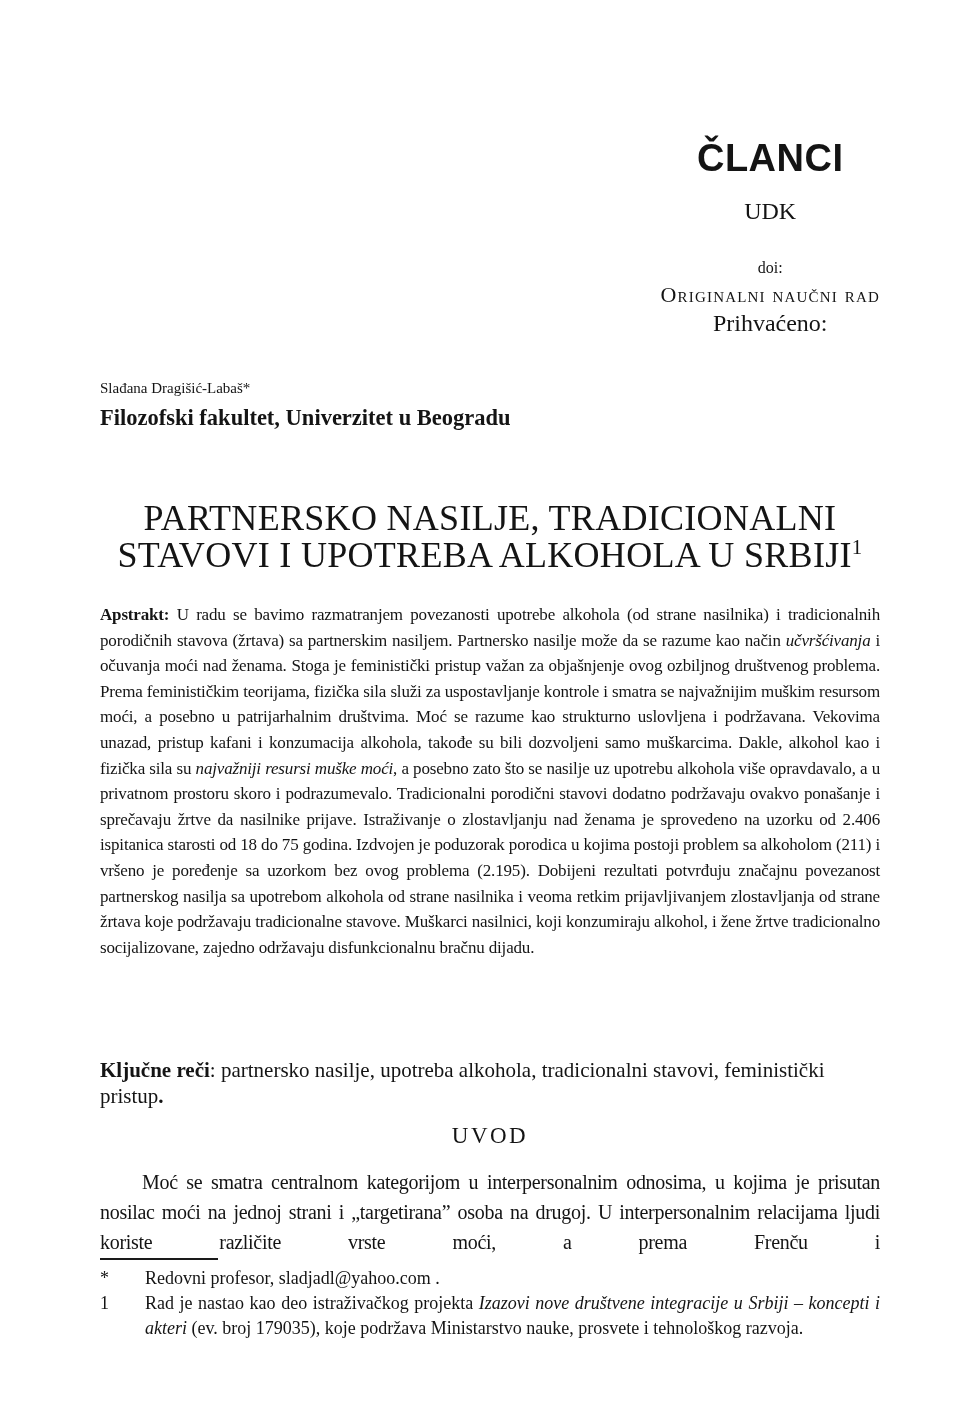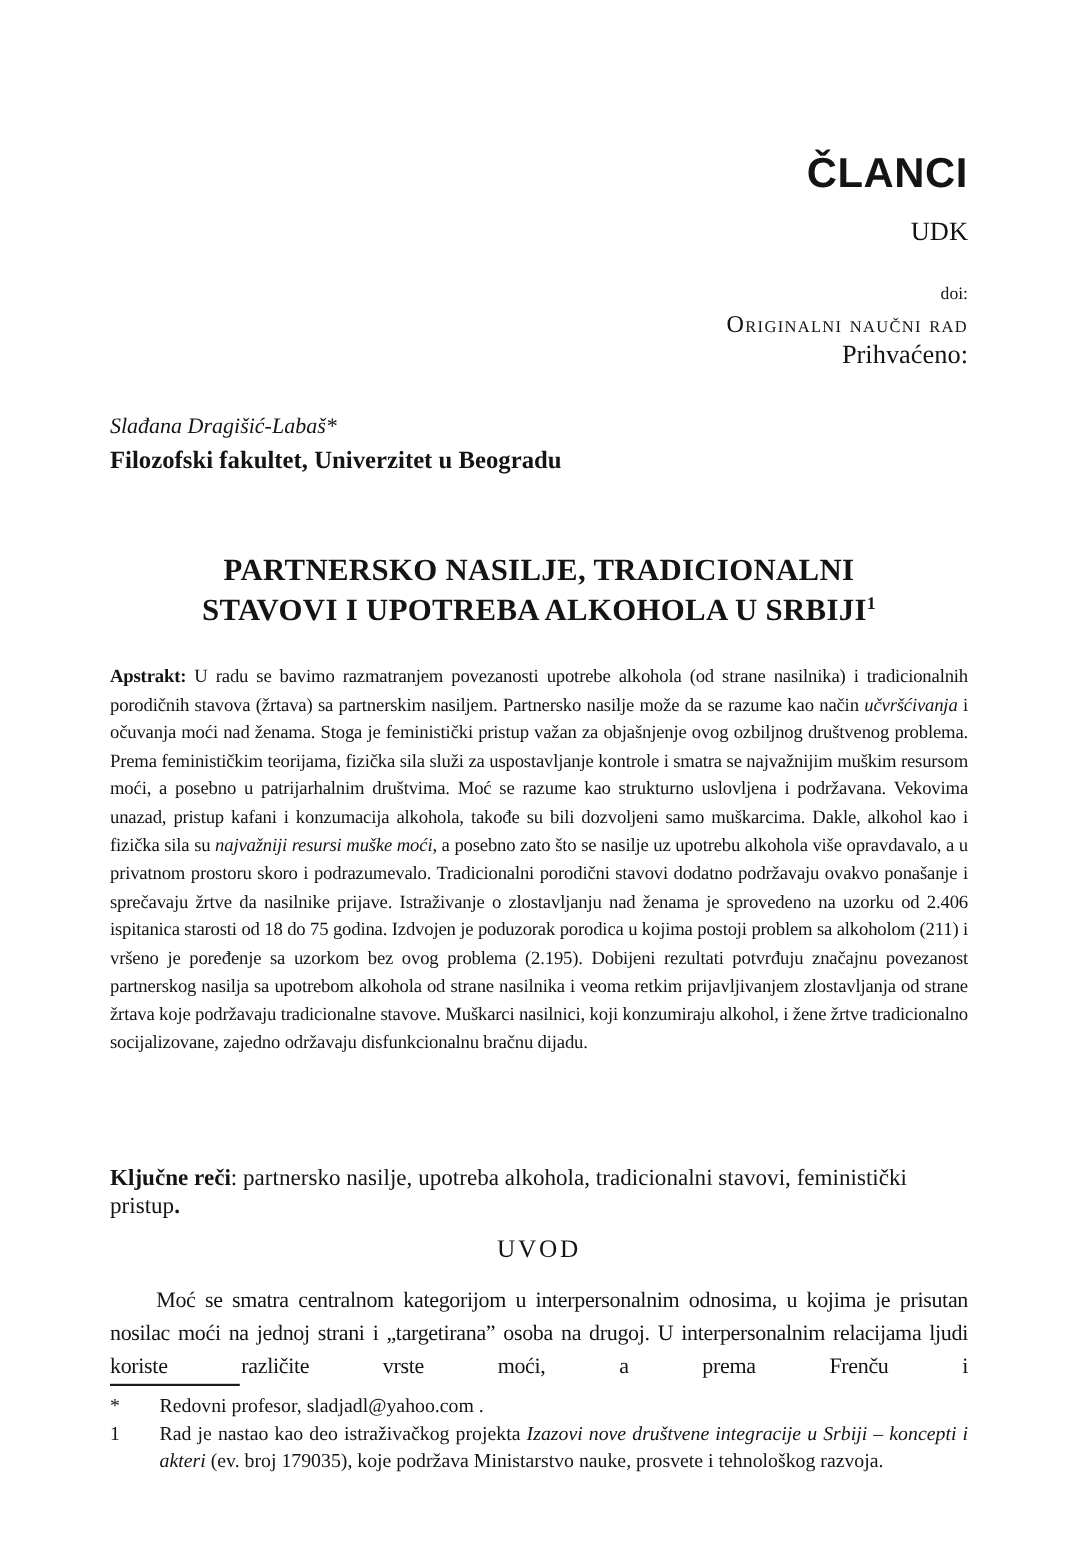--- a/index.html
+++ b/index.html
@@ -15,52 +15,52 @@
     height: 1418px;
     background: #ffffff;
     overflow: hidden;
   }
 
   
   .header-right {
     position: absolute;
     top: 136px;
     right: 95px;
-    text-align: right;
+    text-align: center;
   }
   .section-label {
     font-family: "Liberation Sans", "DejaVu Sans", sans-serif;
     font-weight: 700;
     font-size: 38px;
     line-height: 44px;
     letter-spacing: 0.5px;
   }
   .udk { font-size: 24px; line-height: 30px; margin-top: 16px; }
   .header-gap { height: 28px; }
   .doi { font-size: 16px; line-height: 27px; }
   .article-type {
     font-size: 22px; line-height: 27px;
     font-variant: small-caps;
     letter-spacing: 1.2px;
   }
   .accepted { font-size: 24px; line-height: 30px; }
 
   
   .author-block { position: absolute; left: 100px; top: 373px; }
-  .author-name { font-style: italic; font-size: 20px; line-height: 30px; }
+  .author-name { font-size: 15px; line-height: 30px; }
   .author-affiliation { font-size: 22.5px; line-height: 30px; font-weight: bold; }
 
   
   .article-title {
     position: absolute;
     left: 100px; right: 95px; top: 500px;
     text-align: center;
-    font-size: 28px;
+    font-size: 36px;
     line-height: 37px;
-    font-weight: 700;
+    font-weight: 400;
     letter-spacing: 0.3px;
   }
   .article-title sup { font-size: 0.58em; vertical-align: super; line-height: 0; }
 
   
   .abstract {
     position: absolute;
     left: 100px; right: 95px; top: 602px;
     font-size: 17px;
     line-height: 25.6px;

